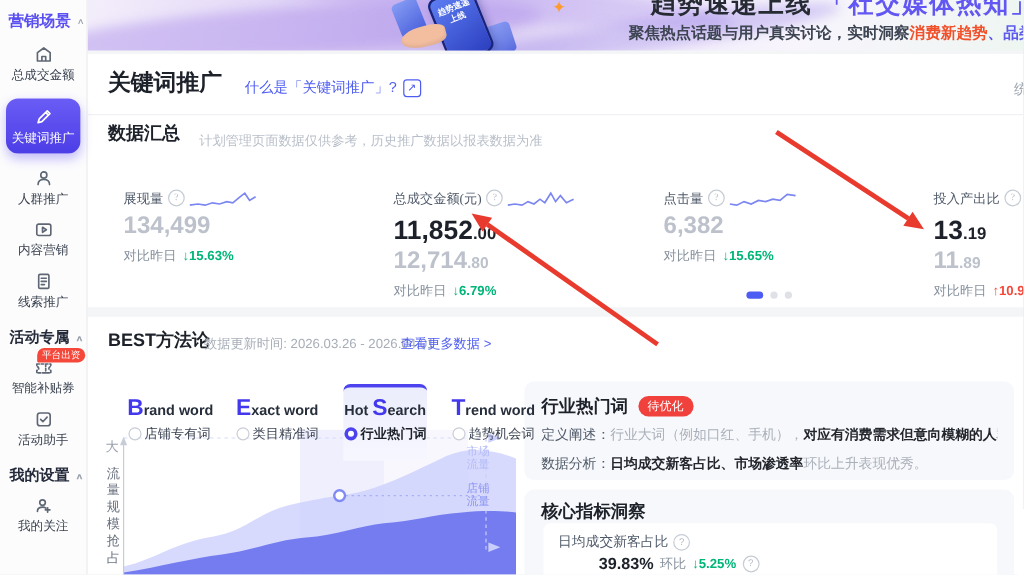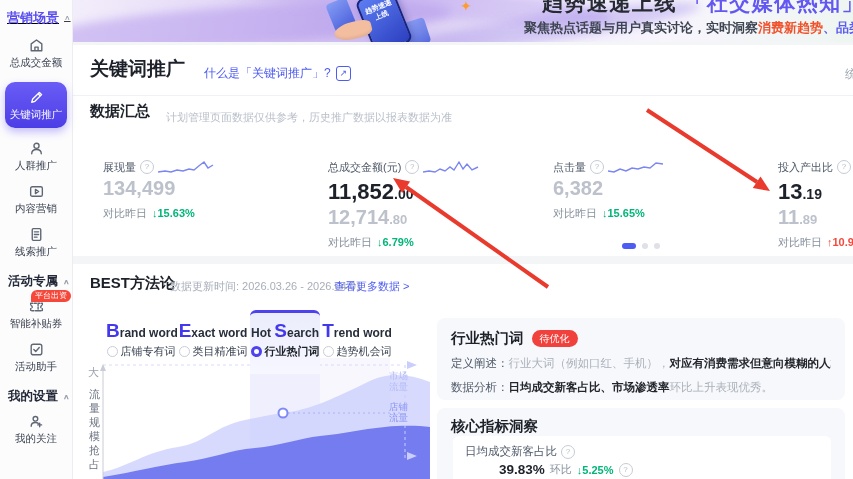--- a/index.html
+++ b/index.html
@@ -1,21 +1,21 @@
 <!DOCTYPE html>
 <html><head>
 <meta charset="utf-8">
 <style>
   html,body{margin:0;padding:0;background:#e9eaee;}
   #page{position:relative;width:853px;height:479px;overflow:hidden;background:#f4f5f7;
         font-family:"Liberation Sans",sans-serif;-webkit-font-smoothing:antialiased;}
   
   #sidebar{position:absolute;left:0;top:0;width:72px;height:479px;background:#fcfcfd;
            border-right:1px solid #ededf1;z-index:20;}
-  .side-head{display:flex;align-items:center;gap:5px;padding:9px 0 3px 7px;text-decoration:underline;}
+  .side-head{display:flex;align-items:center;gap:5px;padding:9px 0 3px 7px;}
   .side-head .t{color:#5a4ff0;font-weight:bold;font-size:13px;}
   .caret{color:#9aa0ab;font-size:9px;transform:scaleY(.75);display:inline-block;}
   .side-item{position:relative;display:flex;flex-direction:column;align-items:center;gap:2px;
              padding:7px 0 3px;cursor:pointer;}
   .side-item .ic{width:17px;height:17px;color:#5f6775;}
   .side-item .lbl{font-size:10.5px;color:#3a4250;white-space:nowrap;}
   .sel-pill{width:62px;margin:2px auto;border-radius:10px;padding:7px 0 6px;
             background:linear-gradient(180deg,#6a5cf5,#4c3ee6);
             box-shadow:0 4px 9px rgba(90,70,240,.35);display:flex;flex-direction:column;
             align-items:center;gap:2px;}
@@ -52,38 +52,38 @@
   .hr{position:absolute;left:72px;top:95px;width:781px;height:1px;background:#f0f1f4;}
   .page-title{position:absolute;left:90px;top:56px;font-size:19px;font-weight:bold;color:#1d2129;z-index:3;}
   .help{position:absolute;left:204px;top:65px;font-size:12px;color:#4d5cf2;display:flex;align-items:center;gap:5px;z-index:3;cursor:pointer;}
   .ext{width:13px;height:13px;border:1.2px solid #4d5cf2;border-radius:3px;font-size:9px;line-height:12px;text-align:center;}
   .partial-right{position:absolute;left:845px;top:66px;font-size:12px;color:#9aa3ae;z-index:3;}
   .sec-title{position:absolute;font-size:15px;font-weight:bold;color:#1d2129;z-index:3;}
   .note{position:absolute;left:166px;top:110px;font-size:11px;color:#b9bfc9;z-index:3;}
   
   #metrics{position:absolute;left:103px;top:158px;display:flex;z-index:3;}
   .mcol{width:225px;}
-  .m-top{display:flex;align-items:center;gap:4px;height:18px;}
+  .m-top{display:flex;align-items:flex-start;gap:4px;height:18px;font-family:Liberation Serif, serif;}
   .m-label{font-size:11px;color:#4e5969;}
   .q{display:inline-block;width:12px;height:12px;border:1px solid #c6ccd4;border-radius:50%;
      color:#b6bcc6;font-size:8px;line-height:11px;text-align:center;flex:none;}
   .m-val{margin-top:3px;font-size:22px;font-weight:bold;color:#1d2129;}
   .m-val .sub{font-size:14px;}
   .m-prev{margin-top:1px;font-size:20px;font-weight:bold;color:#bcc1cb;}
   .m-prev .sub{font-size:13px;}
   .m-cmp{margin-top:6px;font-size:11px;color:#86909c;}
   .chg{margin-left:5px;font-weight:bold;}
   .chg.down{color:#00b578;} .chg.up{color:#f5483b;}
   #dots{position:absolute;left:622px;top:243px;display:flex;gap:6px;align-items:center;z-index:3;}
   .dot{width:6px;height:6px;border-radius:3px;background:#dfe1e6;cursor:pointer;}
   .dot.active{width:14px;background:#4d5cf2;}
   
   .upd{position:absolute;left:170px;top:279px;font-size:11px;color:#a8aeb8;z-index:3;}
   .more{position:absolute;left:334px;top:279px;font-size:11px;color:#4d5cf2;z-index:3;cursor:pointer;}
-  #tabs{position:absolute;left:106px;top:310px;display:flex;gap:2px;z-index:4;}
+  #tabs{position:absolute;left:106px;top:320px;display:flex;gap:20px;z-index:4;}
   .tab{width:70px;height:64px;text-align:center;padding-top:10px;box-sizing:border-box;
        border-radius:6px 6px 0 0;cursor:pointer;}
   .tab.selected{background:linear-gradient(180deg,#ecedfc,#f6f7ff);border-top:3px solid #4d43ee;padding-top:7px;}
   .tab .en{font-size:12px;font-weight:bold;color:#272e3b;white-space:nowrap;}
   .tab .en .big{font-size:19px;color:#4338ee;}
   .cnrow{margin-top:2px;display:flex;align-items:center;justify-content:center;gap:3px;}
   .radio{width:11px;height:11px;border-radius:50%;border:1.5px solid #c9cdd6;background:#fff;box-sizing:border-box;flex:none;}
   .radio.checked{border:3.5px solid #4d43ee;}
   .cn{font-size:11px;color:#3c4453;white-space:nowrap;}
   .tab.selected .cn{font-weight:bold;color:#1d2129;}

